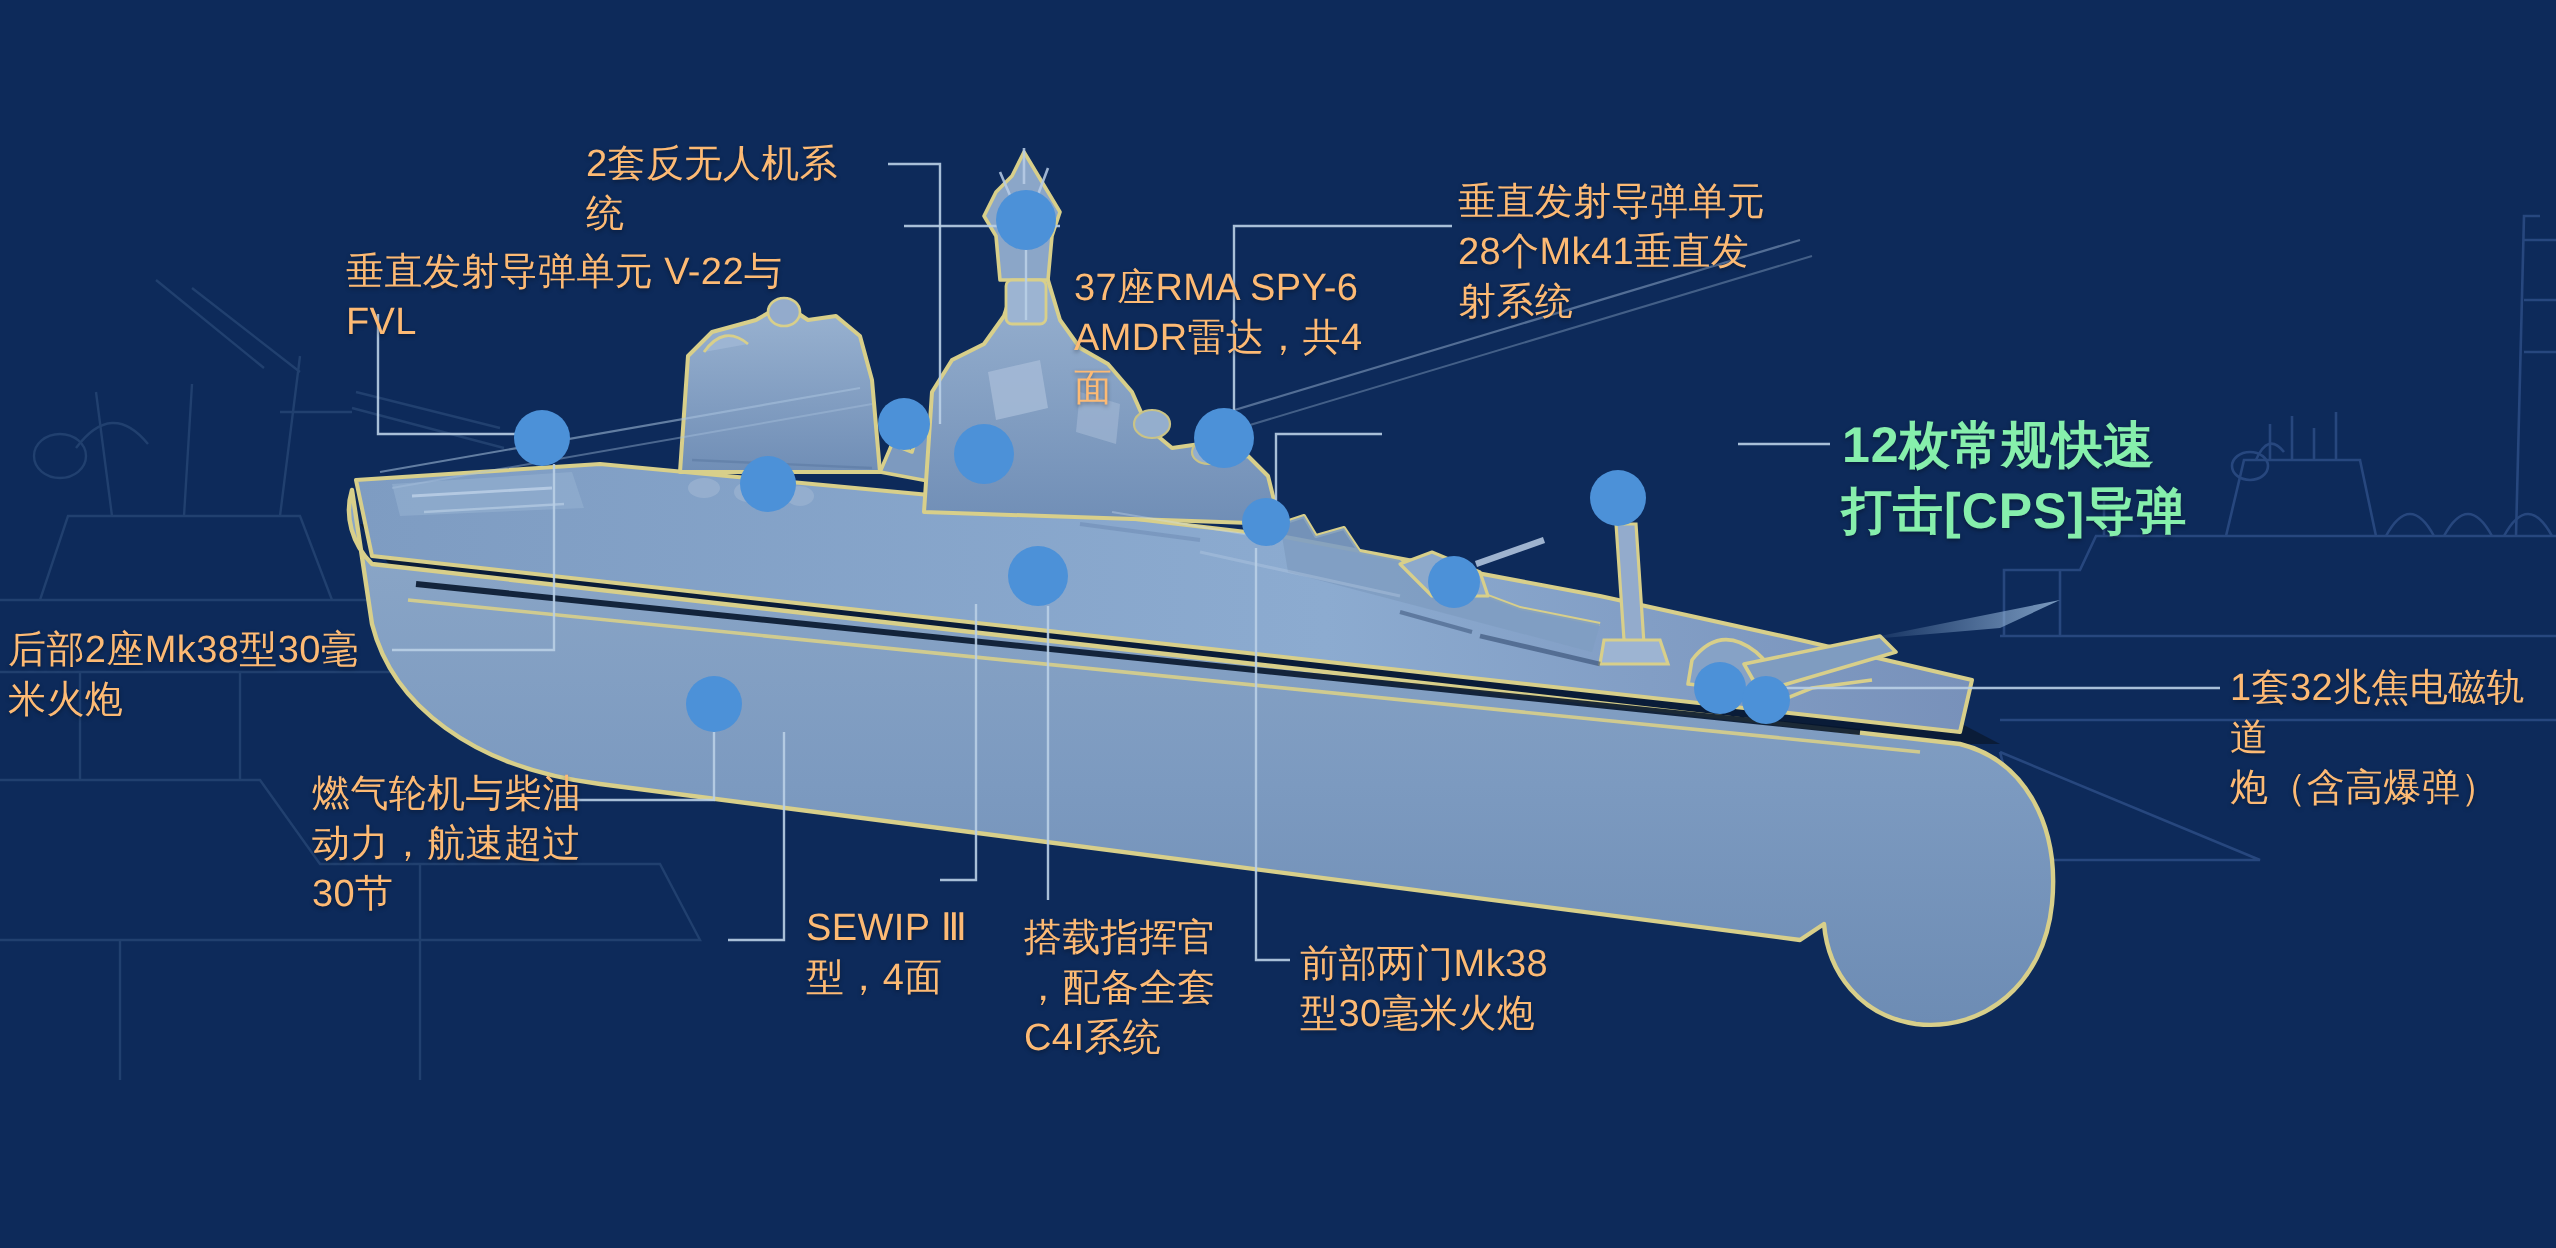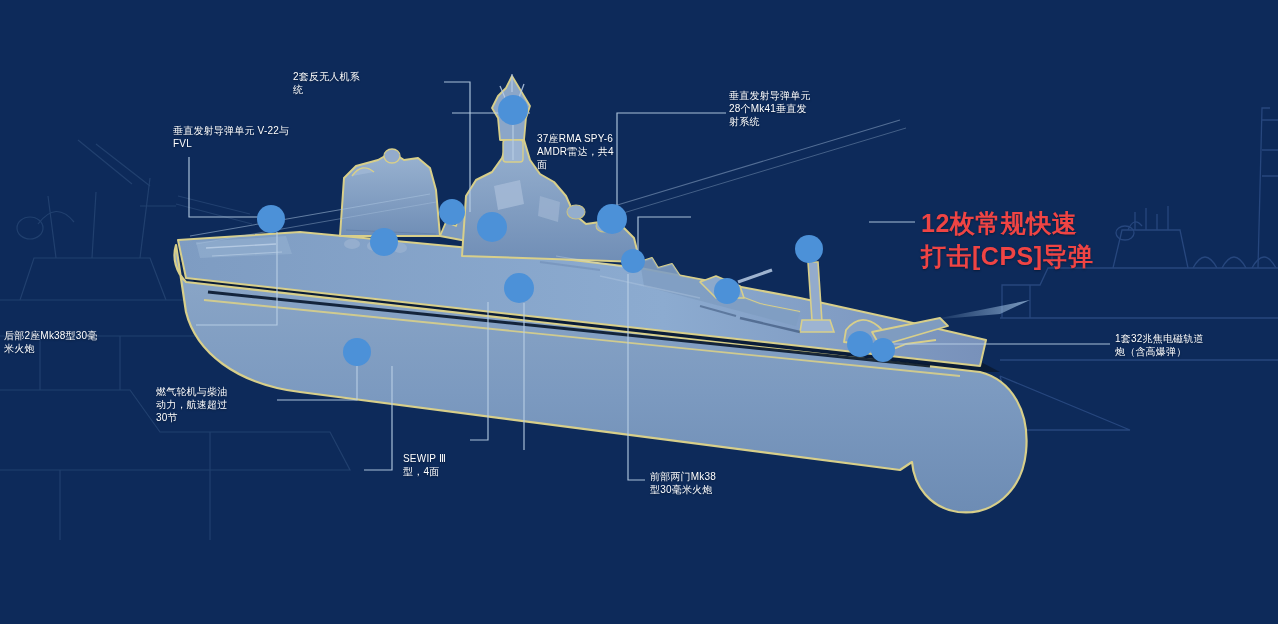--- a/index.html
+++ b/index.html
@@ -14,32 +14,32 @@
   #stage{position:absolute;inset:0;width:1278px;height:624px;}
   svg.layer{position:absolute;left:0;top:0;width:1278px;height:624px;}
   #bg-layer{z-index:1;}
   #ship-layer{z-index:2;}
   #leader-layer{z-index:3;}
   #dot-layer{z-index:4;}
   #label-layer{position:absolute;left:0;top:0;width:1278px;height:624px;z-index:5;}
 
   .label{
     position:absolute;
-    color:#ffffff;
-    font-size:10px;
+    color:#fdba74;
+    font-size:19px;
     line-height:1.32;
     letter-spacing:.2px;
     white-space:pre-line;
     text-shadow:0 1px 2px rgba(0,0,0,.35);
   }
   .label.big{
     font-size:25px;
     font-weight:700;
     line-height:1.3;
-    color:#ef4444;
+    color:#86efac;
     letter-spacing:.5px;
   }
   .dot{fill:#4c91d8;}
   .leader{stroke:#b9cfe6;stroke-width:1.2;fill:none;opacity:.9;}
   .bgline{stroke:#27477e;stroke-width:1.3;fill:none;}
   .bgline-2{stroke:#21406f;stroke-width:1.2;fill:none;}
 </style>
 </head>
 <body>
 
@@ -231,26 +231,29 @@
       <div class="label" style="left: 173px; top: 124px;">垂直发射导弹单元 V-22与
 FVL</div>
       <div class="label" style="left: 537px; top: 132px;">37座RMA SPY-6
 AMDR雷达，共4
 面</div>
       <div class="label" style="left: 729px; top: 77px; margin-top: 12px;">垂直发射导弹单元
 28个Mk41垂直发
 射系统</div>
       <div class="label big" style="left: 921px; top: 207px;">12枚常规快速
 打击[CPS]导弹</div>
-      <div class="label" style="left: 4px; top: 313px; margin-top: 16px;">后部2座Mk38型30毫
+      <div class="label" style="left: 4px; top: 313px;">后部2座Mk38型30毫
 米火炮</div>
       <div class="label" style="left: 1115px; top: 332px;">1套32兆焦电磁轨道
 炮（含高爆弹）</div>
       <div class="label" style="left: 156px; top: 385px;">燃气轮机与柴油
 动力，航速超过
 30节</div>
       <div class="label" style="left: 403px; top: 452px;">SEWIP Ⅲ
 型，4面</div>
+      <div class="label" style="left: 512px; top: 457px;">搭载指挥官
+，配备全套
+C4I系统</div>
       <div class="label" style="left: 650px; top: 470px;">前部两门Mk38
 型30毫米火炮</div>
     </div>
 
 </div>
 
 </body></html>

